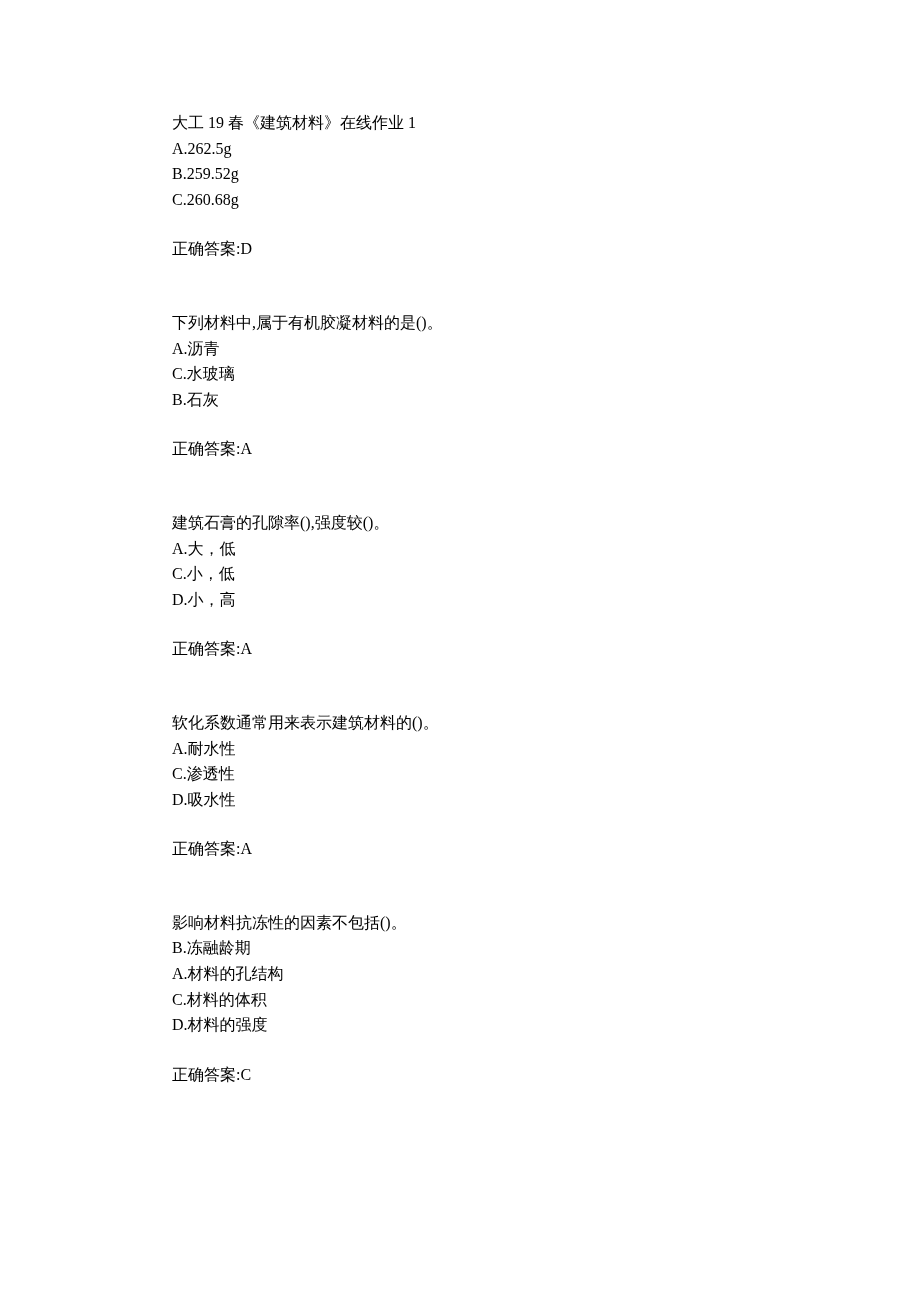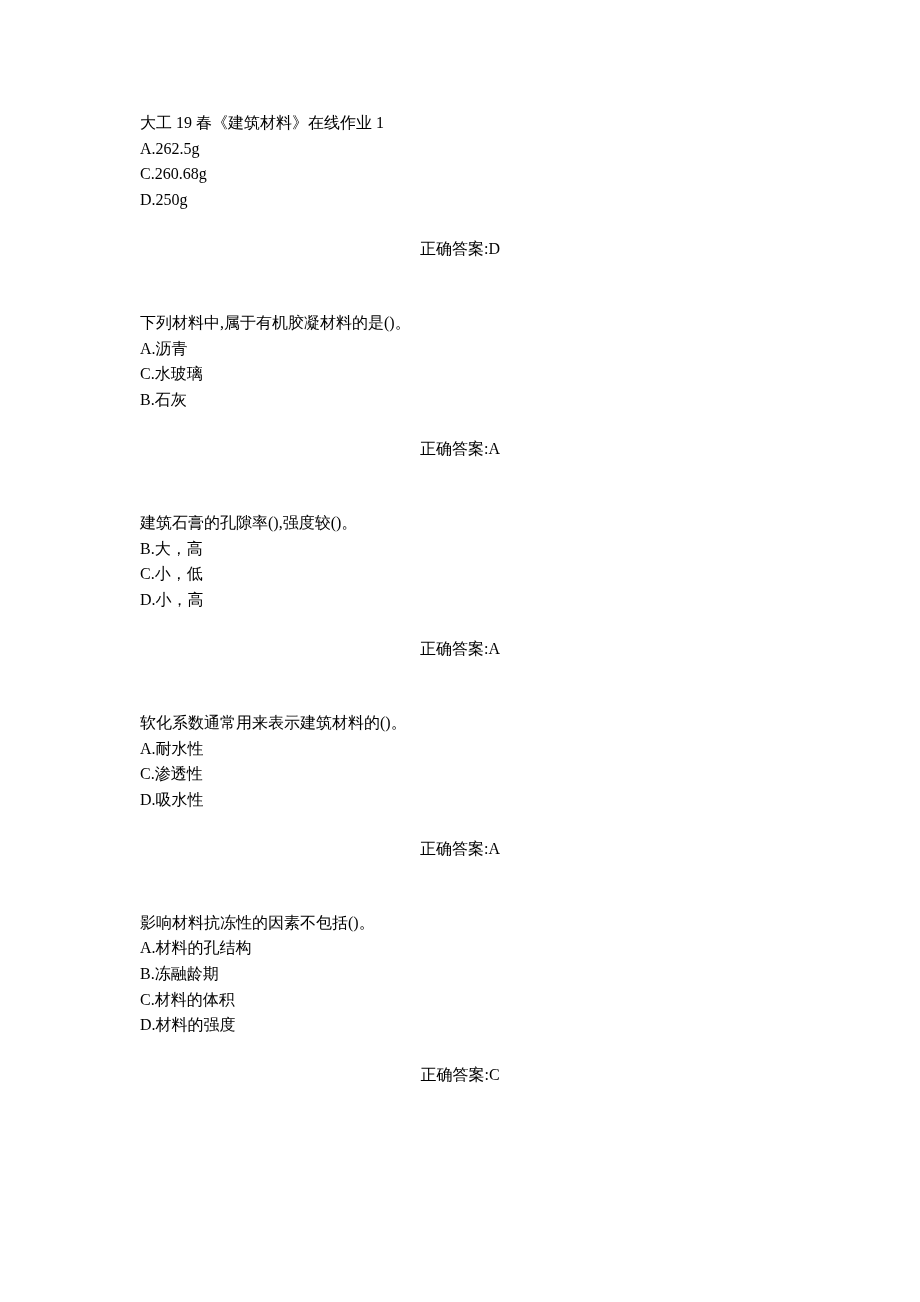--- a/index.html
+++ b/index.html
@@ -10,69 +10,69 @@
     font-family: "SimSun", "宋体", serif;
     font-size: 16px;
     color: #000000;
     line-height: 1.6;
   }
   .page {
     padding: 110px 140px 60px 140px;
   }
   .line {
     white-space: pre-wrap;
+    margin-left: 32px;
   }
   .question-block {
     margin-bottom: 48px;
   }
   .answer-line {
     margin-top: 24px;
-    text-align: center;
   }
 </style>
 </head>
 <body>
 
 <div class="page">
 
   <div class="line">大工 19 春《建筑材料》在线作业 1</div>
 
   <div class="question-block">
     <div class="line">A.262.5g</div>
+    <div class="line">B.259.52g</div>
     <div class="line">C.260.68g</div>
-    <div class="line">D.250g</div>
     <div class="line answer-line">正确答案:D</div>
   </div>
 
   <div class="question-block">
     <div class="line">下列材料中,属于有机胶凝材料的是()。</div>
     <div class="line">A.沥青</div>
     <div class="line">C.水玻璃</div>
     <div class="line">B.石灰</div>
     <div class="line answer-line">正确答案:A</div>
   </div>
 
   <div class="question-block">
     <div class="line">建筑石膏的孔隙率(),强度较()。</div>
-    <div class="line">B.大，高</div>
+    <div class="line">A.大，低</div>
     <div class="line">C.小，低</div>
     <div class="line">D.小，高</div>
     <div class="line answer-line">正确答案:A</div>
   </div>
 
   <div class="question-block">
     <div class="line">软化系数通常用来表示建筑材料的()。</div>
     <div class="line">A.耐水性</div>
     <div class="line">C.渗透性</div>
     <div class="line">D.吸水性</div>
     <div class="line answer-line">正确答案:A</div>
   </div>
 
   <div class="question-block">
     <div class="line">影响材料抗冻性的因素不包括()。</div>
+    <div class="line">B.冻融龄期</div>
     <div class="line">A.材料的孔结构</div>
-    <div class="line">B.冻融龄期</div>
     <div class="line">C.材料的体积</div>
     <div class="line">D.材料的强度</div>
     <div class="line answer-line">正确答案:C</div>
   </div>
 
 </div>
 
 </body></html>

